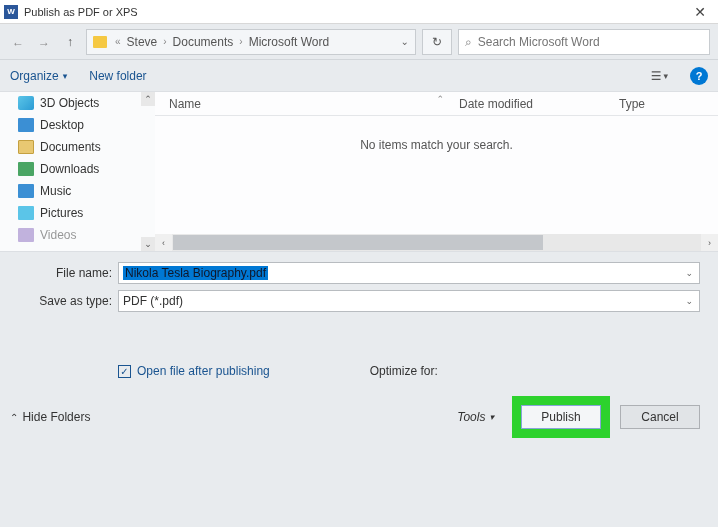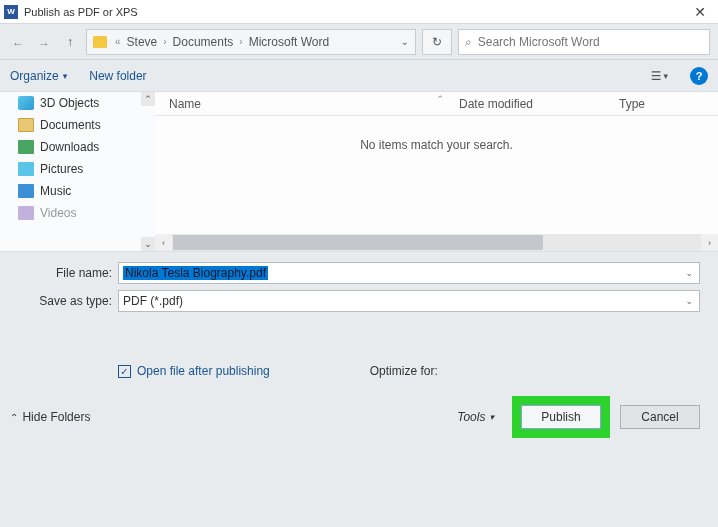--- a/index.html
+++ b/index.html
@@ -129,34 +129,38 @@
 </div>
 
 <div class="body-area">
   <div class="sidebar">
     <div class="scroll-up">⌃</div>
     <div class="item">
         <span class="ico cube"></span>
         <span>3D Objects</span>
       </div>
     <div class="item">
+        <span class="ico desktop"></span>
+        <span>Desktop</span>
+      </div>
+    <div class="item">
         <span class="ico docs"></span>
         <span>Documents</span>
       </div>
     <div class="item">
         <span class="ico dl"></span>
         <span>Downloads</span>
       </div>
     <div class="item">
+        <span class="ico music"></span>
+        <span>Music</span>
+      </div>
+    <div class="item">
         <span class="ico pics"></span>
         <span>Pictures</span>
-      </div>
-    <div class="item">
-        <span class="ico music"></span>
-        <span>Music</span>
       </div>
     <div class="item" style="opacity:.5;">
         <span class="ico vid"></span>
         <span>Videos</span>
       </div>
     <div class="scroll-dn">⌄</div>
   </div>
   <div class="file-area">
     <div class="file-headers">
       <span class="sort-arrow">⌃</span>

